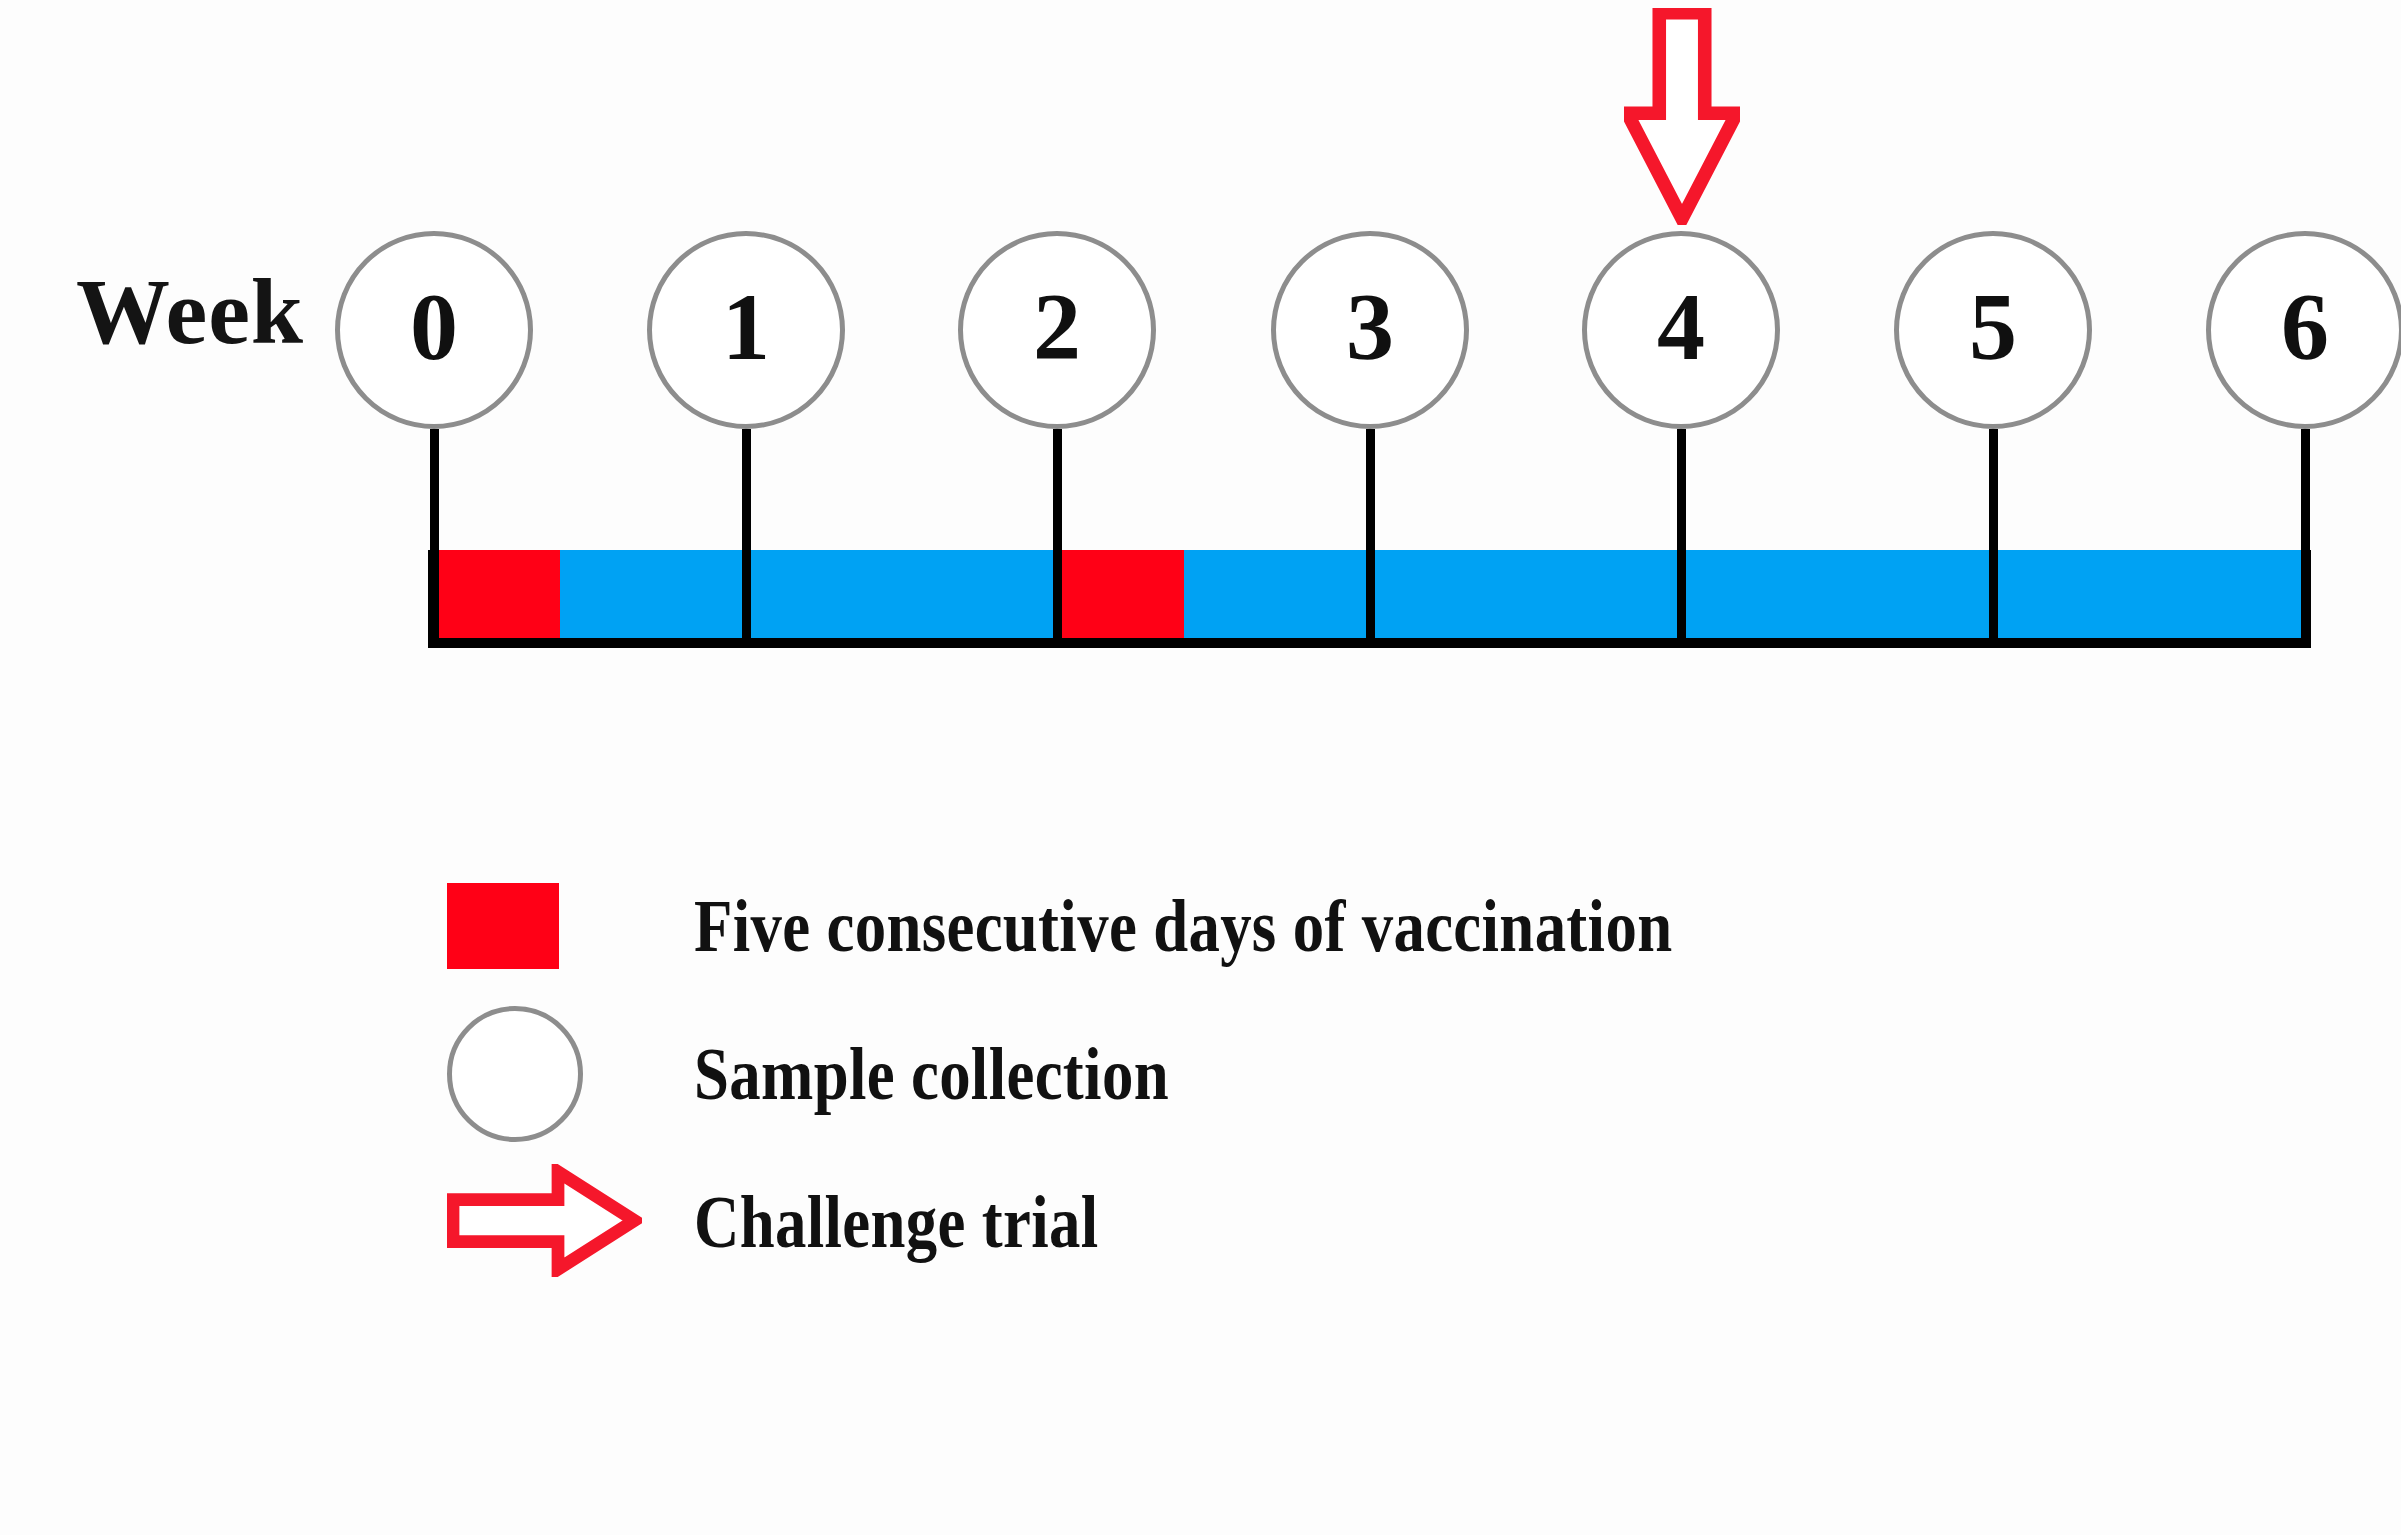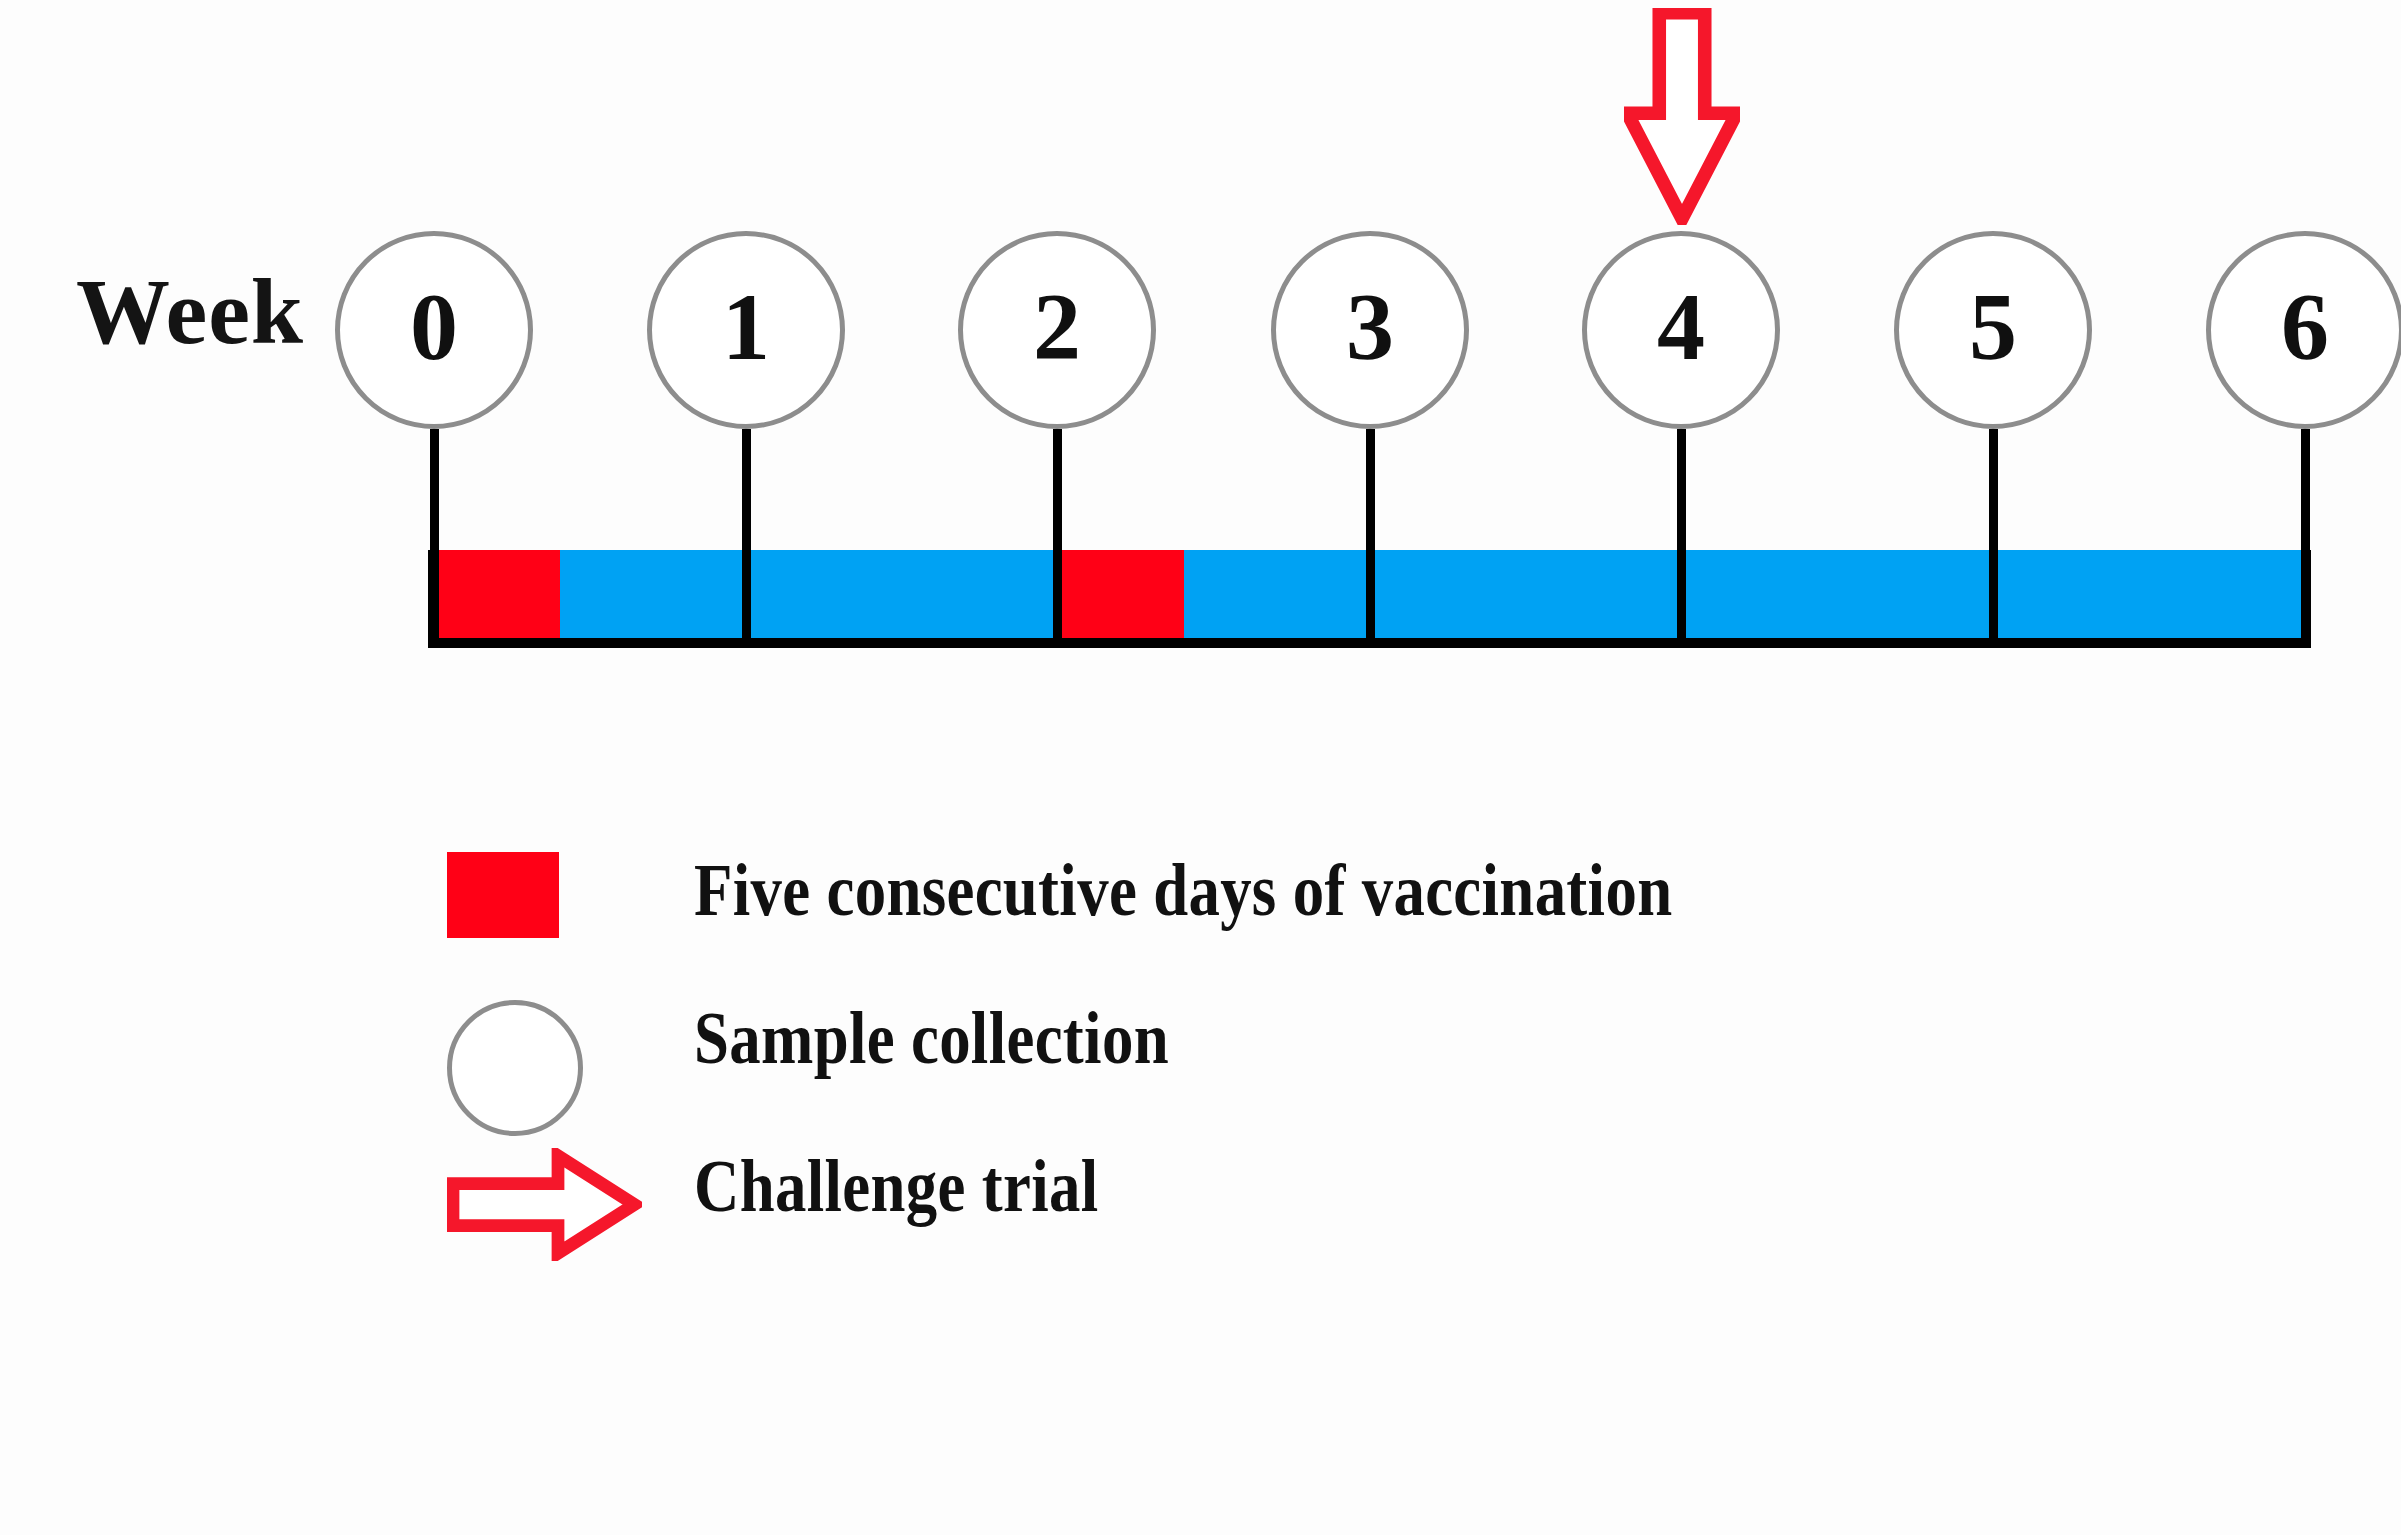--- a/index.html
+++ b/index.html
@@ -115,21 +115,21 @@
   
   #legend {
     position: absolute;
     left: 447px;
     top: 852px;
     width: 1755px;
   }
   .legend-row {
     position: relative;
     display: flex;
-    align-items: flex-start;
+    align-items: center;
     height: 148px;
   }
   .legend-swatch-wrap {
     width: 247px;
     flex: 0 0 247px;
     display: flex;
     align-items: center;
     justify-content: flex-start;
   }
   .swatch-rect {

